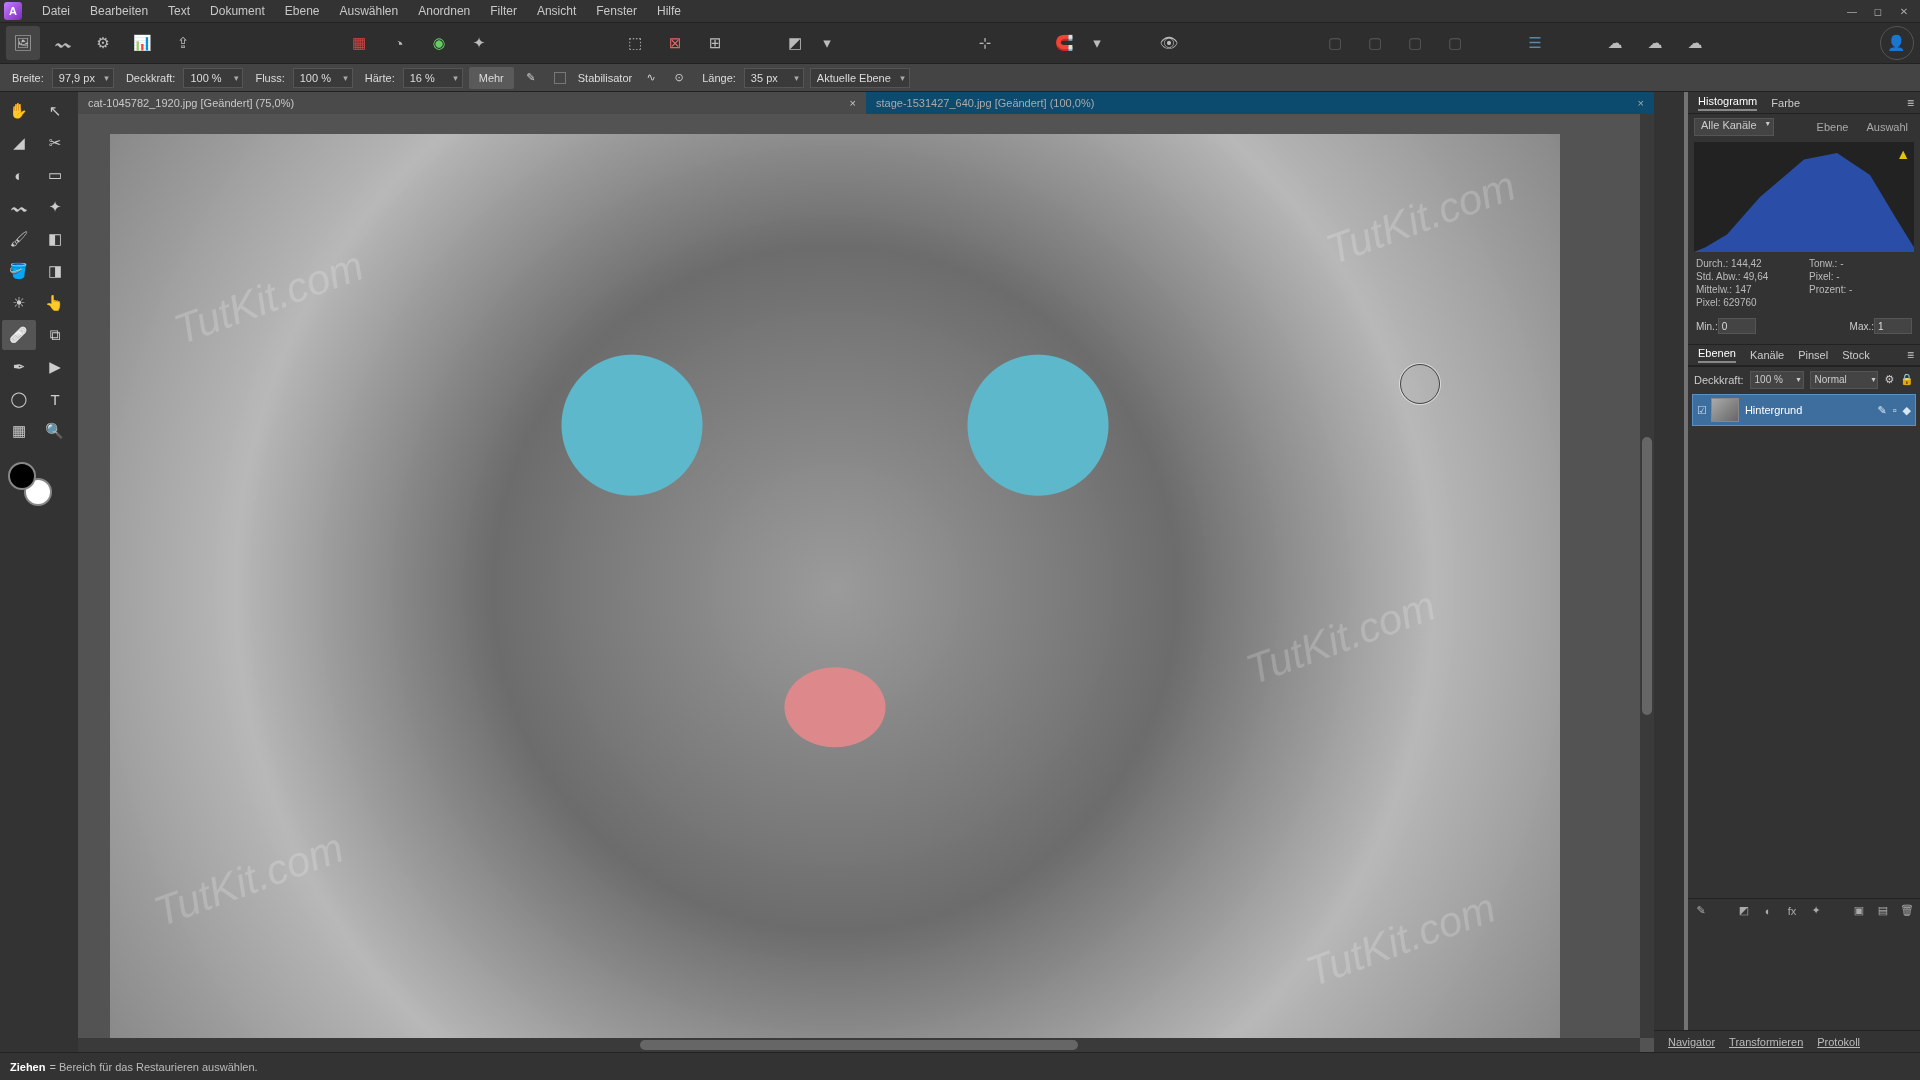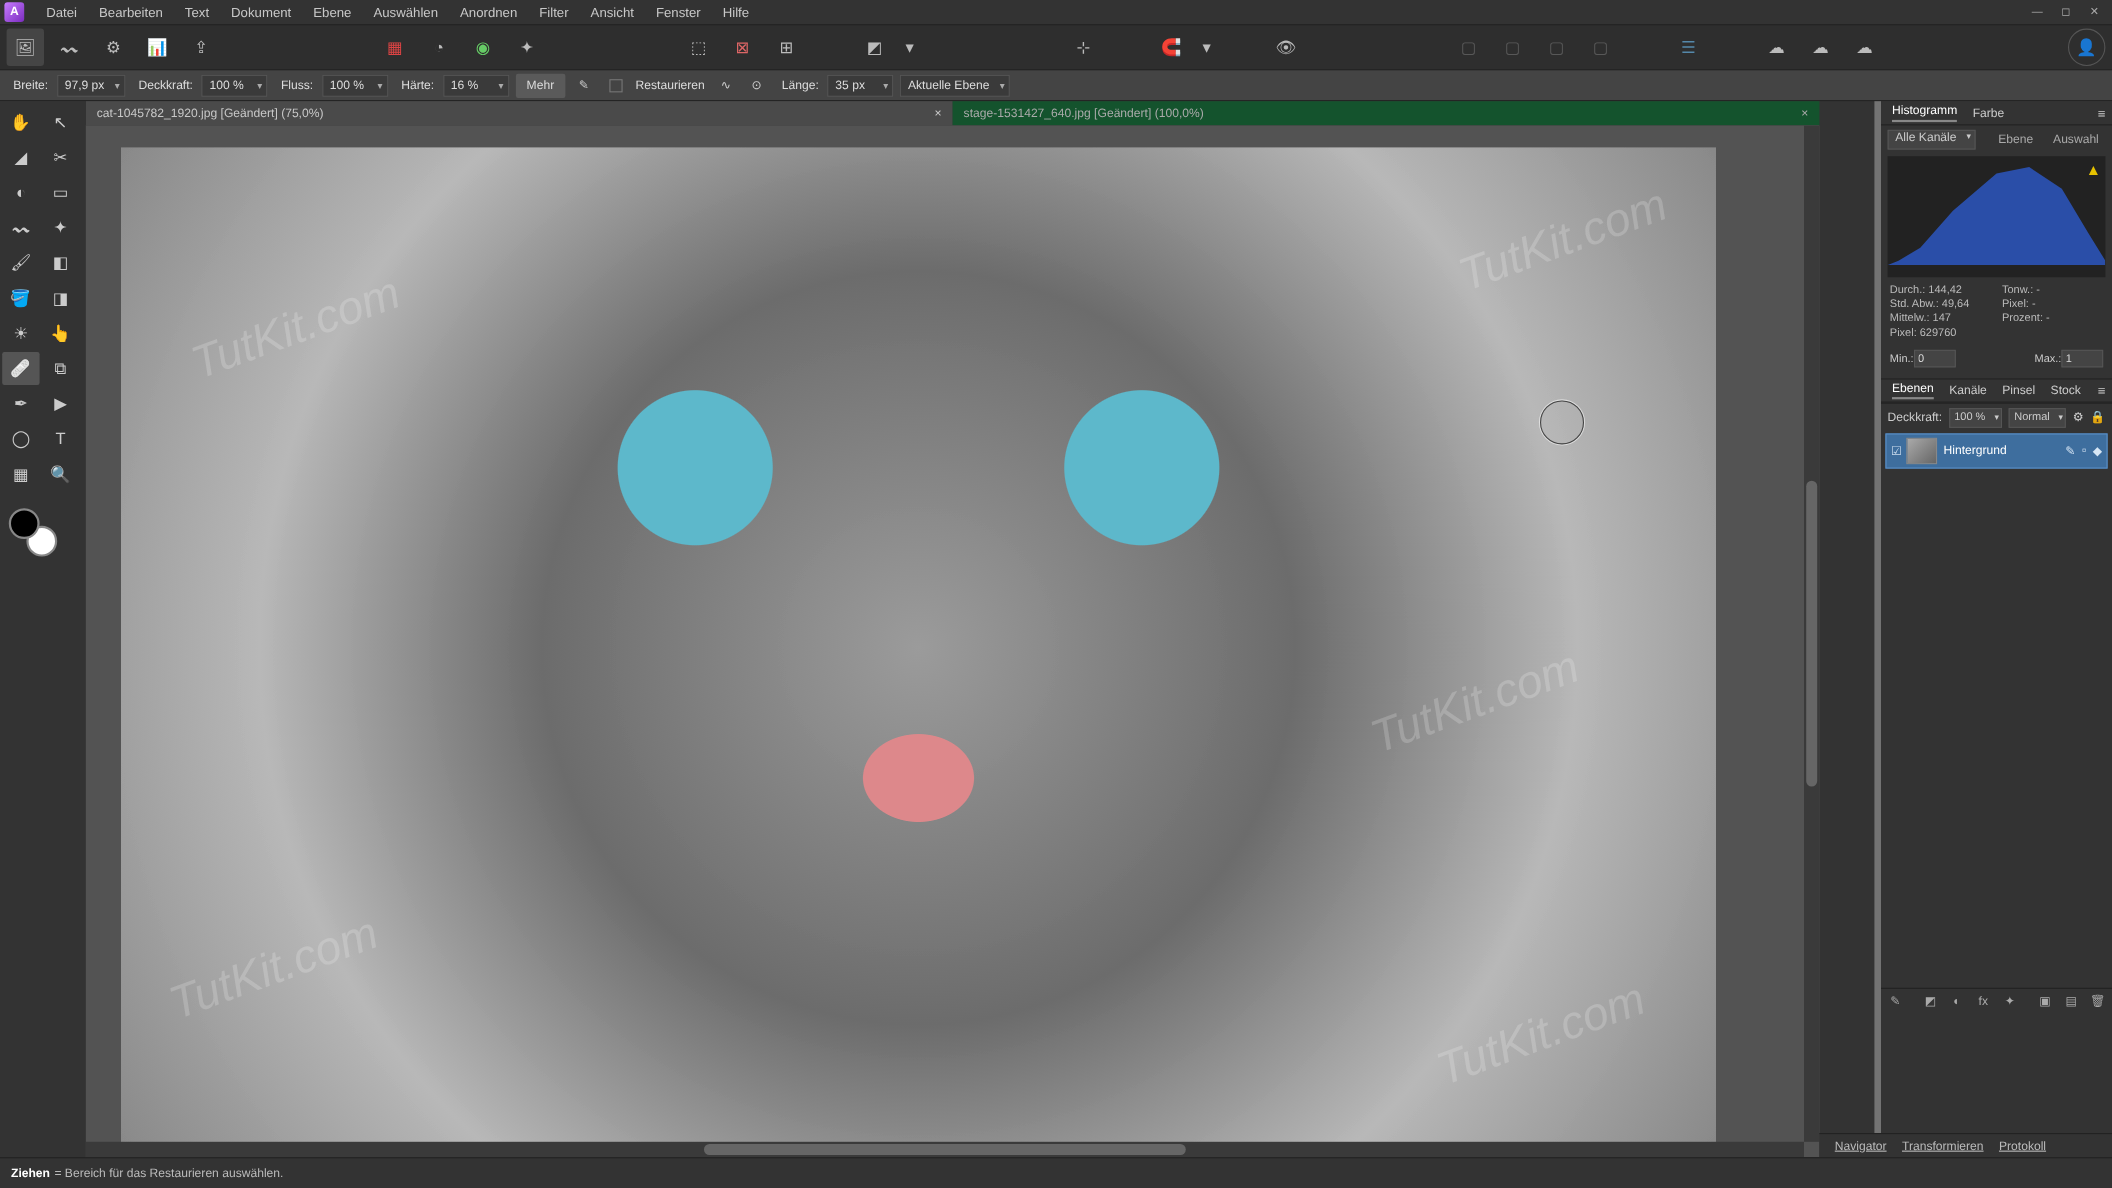--- a/index.html
+++ b/index.html
@@ -47,21 +47,21 @@
   filter: contrast(1.05);
 }
 .watermark{position:absolute;color:rgba(255,255,255,0.18);font-size:42px;font-style:italic;transform:rotate(-20deg);}
 .brush-cursor{position:absolute;width:40px;height:40px;border:1px solid rgba(0,0,0,0.6);border-radius:50%;box-shadow:0 0 0 1px rgba(255,255,255,0.5);}
 .scroll-h{position:absolute;bottom:0;left:0;right:14px;height:14px;background:#3a3a3a;}
 .scroll-h .thumb{position:absolute;left:36%;width:28%;top:2px;bottom:2px;background:#666;border-radius:6px;}
 .scroll-v{position:absolute;right:0;top:0;bottom:14px;width:14px;background:#3a3a3a;}
 .scroll-v .thumb{position:absolute;top:35%;height:30%;left:2px;right:2px;background:#666;border-radius:6px;}
 
 
-.right-col { position:absolute; right:0; top:92px; width:216px; bottom:28px; background:#333333; border-left:6px solid #737373;font-size:11px;color:#ccc;}
+.right-col { position:absolute; right:0; top:92px; width:236px; bottom:28px; background:#333333; border-left:4px solid #737373;font-size:11px;color:#ccc;}
 .panel-tabs { display:flex;height:22px;border-bottom:1px solid #222;align-items:center;padding-left:10px;gap:14px;}
 .panel-tabs span.active{color:#fff;border-bottom:2px solid #888;padding-bottom:2px;}
 .panel-tabs .menu{margin-left:auto;margin-right:6px;font-size:12px;}
 .hist-controls{display:flex;align-items:center;height:26px;padding:0 6px;gap:6px;}
 .hist-sel{flex:0 0 auto;height:18px;background:#444;border:1px solid #555;padding:0 16px 0 6px;position:relative;}
 .hist-sel::after{content:"▾";position:absolute;right:3px;font-size:8px;}
 .hist-btn{padding:2px 6px;color:#aaa;}
 .histogram{height:110px;margin:2px 6px 6px 6px;background:#222;position:relative;overflow:hidden;}
 .histogram svg{position:absolute;inset:0;}
 .hist-warn{position:absolute;top:4px;right:4px;color:#e6c200;font-size:14px;}
@@ -152,34 +152,34 @@
   <div class="ctx-field">97,9 px</div>
   <span class="ctx-label">Deckkraft:</span>
   <div class="ctx-field">100 %</div>
   <span class="ctx-label">Fluss:</span>
   <div class="ctx-field">100 %</div>
   <span class="ctx-label">Härte:</span>
   <div class="ctx-field">16 %</div>
   <div class="ctx-btn">Mehr</div>
   <div class="ctx-icon">✎</div>
   <div class="ctx-chk"></div>
-  <span class="ctx-label">Restaurieren</span>
+  <span class="ctx-label">Stabilisator</span>
   <div class="ctx-icon">∿</div>
   <div class="ctx-icon">⊙</div>
   <span class="ctx-label">Länge:</span>
   <div class="ctx-field">35 px</div>
   <div class="ctx-field" style="min-width:100px">Aktuelle Ebene</div>
 </div>
 
 <div style="position:absolute;top:92px;left:78px;right:266px;height:22px;background:#3a3a3a;display:flex;font-size:11px;align-items:flex-end;">
   <div style="flex:1;position:relative;padding-left:10px;line-height:22px;background:#4a4a4a">
     <span>cat-1045782_1920.jpg [Geändert] (75,0%)</span>
     <span style="position:absolute;right:10px">×</span>
   </div>
-  <div style="flex:1;position:relative;padding-left:10px;line-height:22px;background:#14532d;color:#aaa">
+  <div style="flex:1;position:relative;padding-left:10px;line-height:22px;background:#0c4a6e;color:#aaa">
     <span>stage-1531427_640.jpg [Geändert] (100,0%)</span>
     <span style="position:absolute;right:10px">×</span>
   </div>
 </div>
 
 <div class="tool-col">
   <div class="tool">✋</div>
   <div class="tool">↖</div>
   <div class="tool">◢</div>
   <div class="tool">✂</div>

